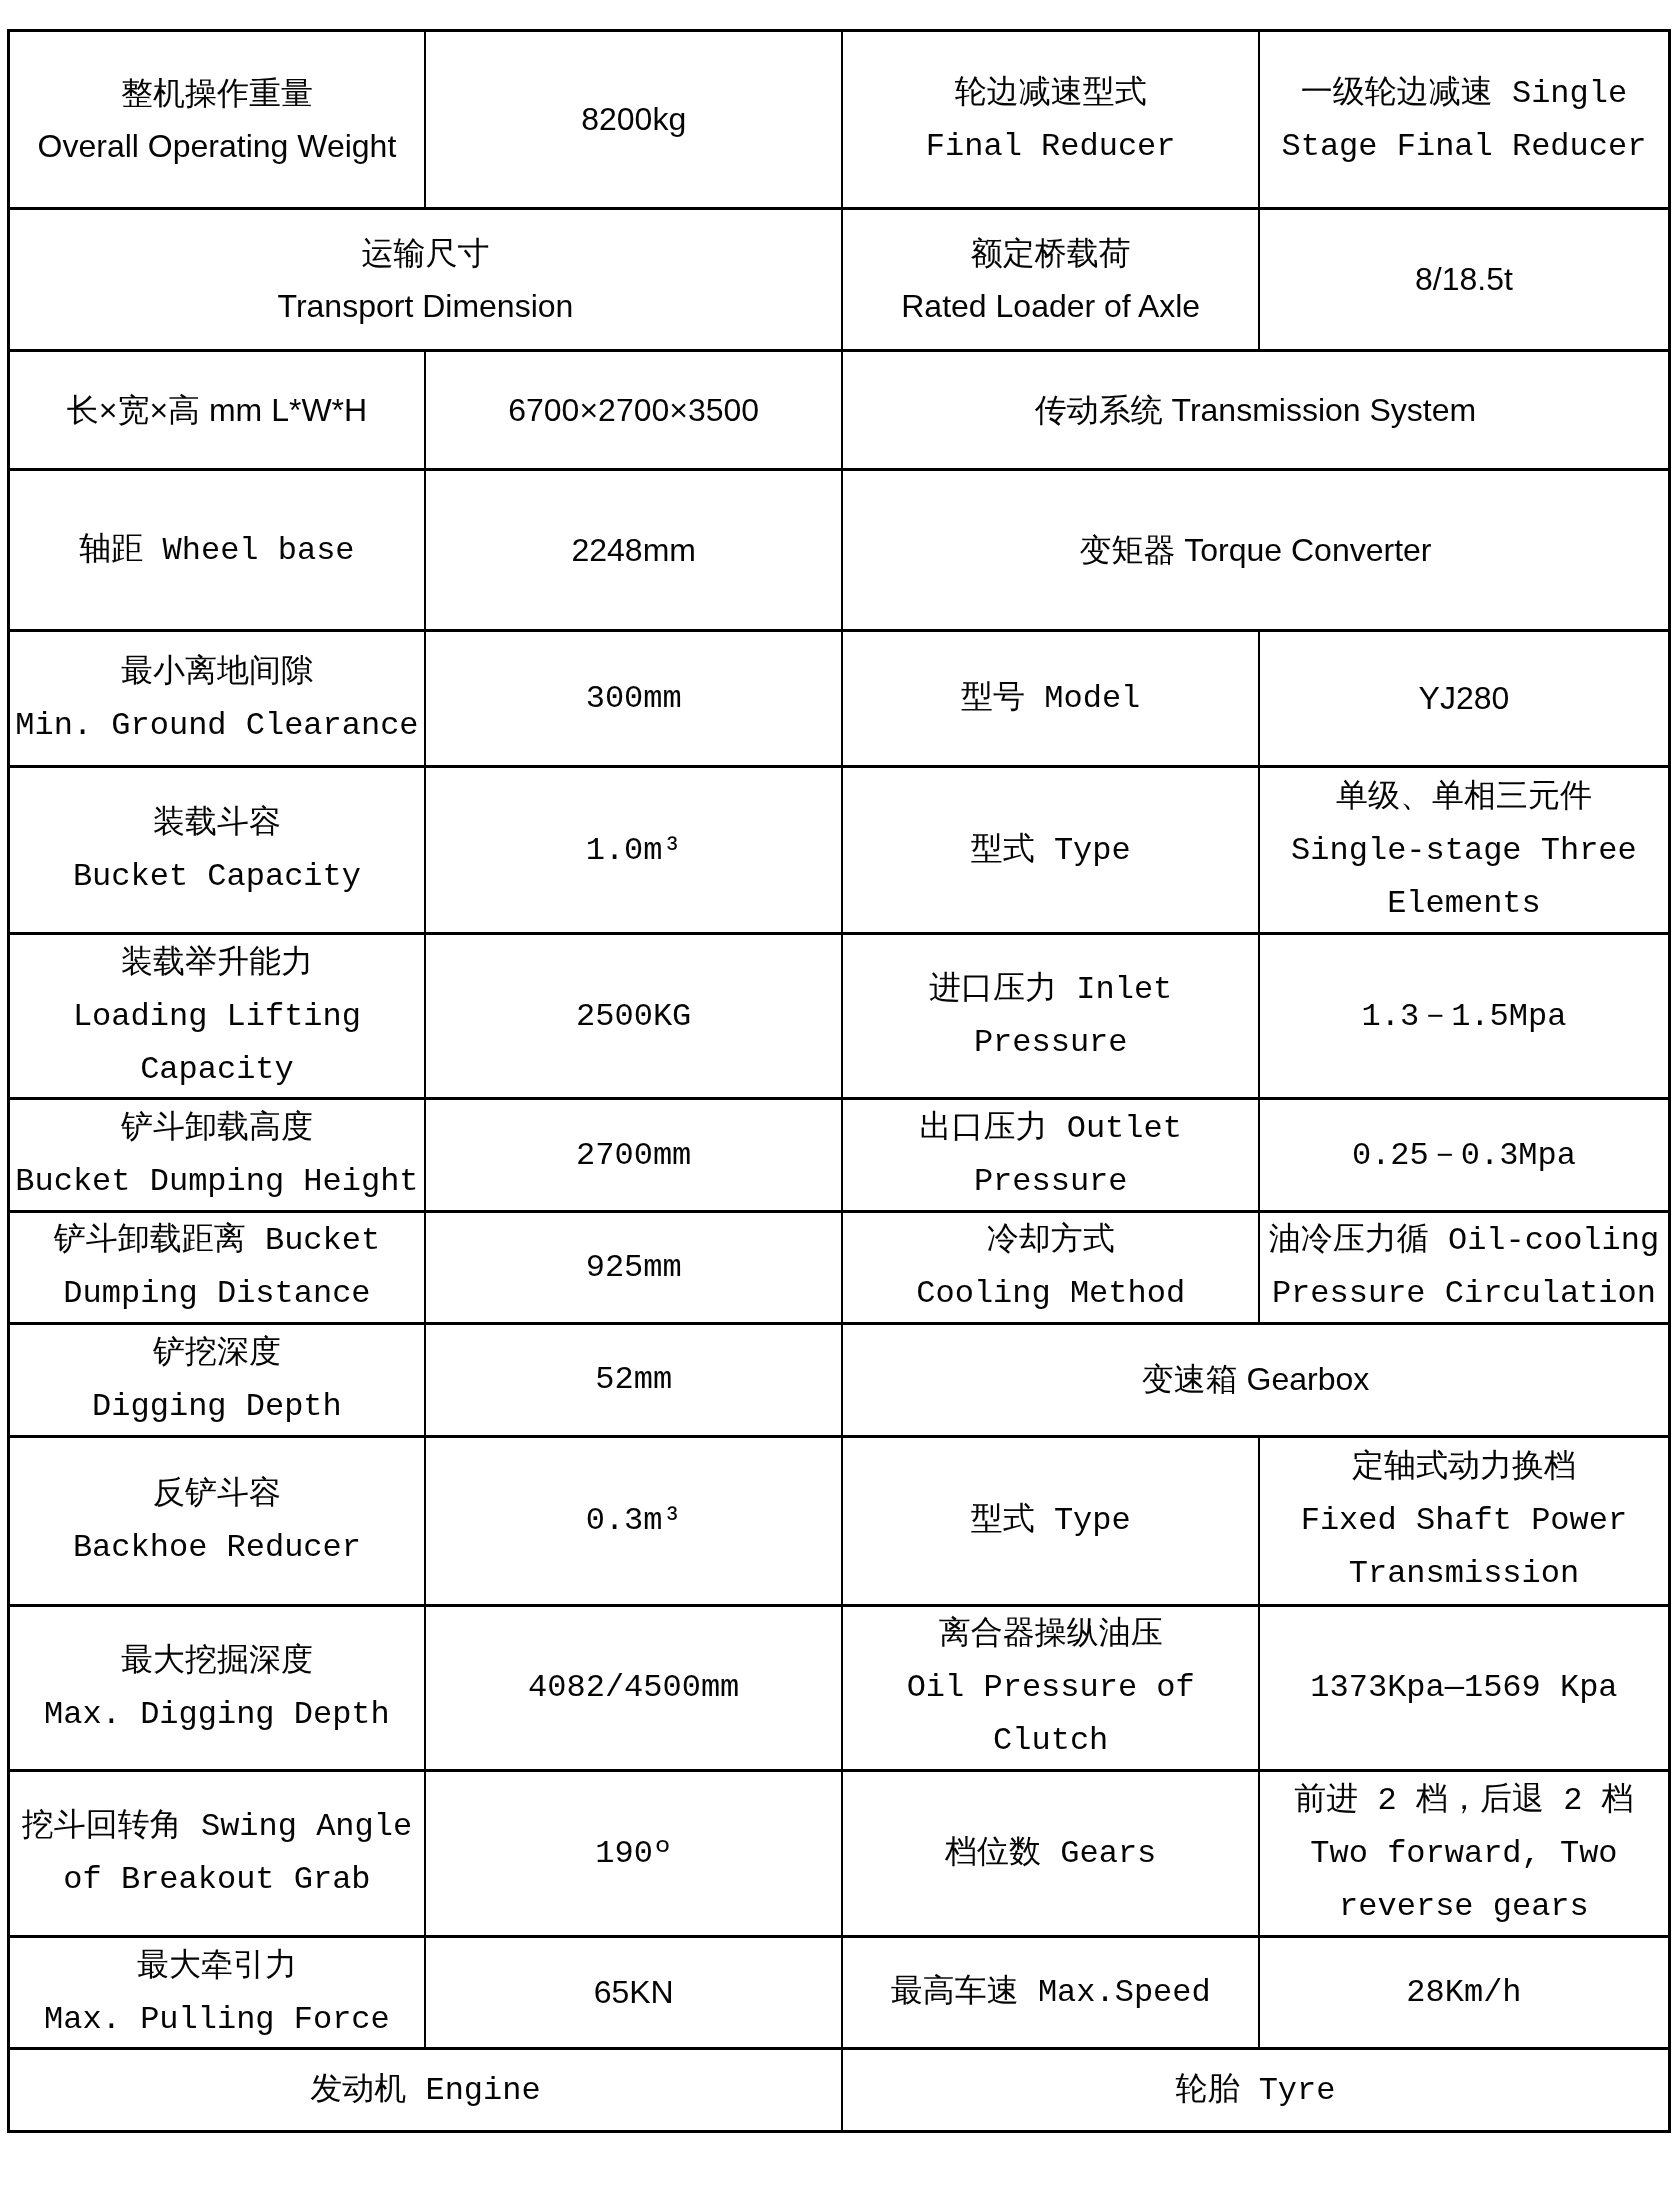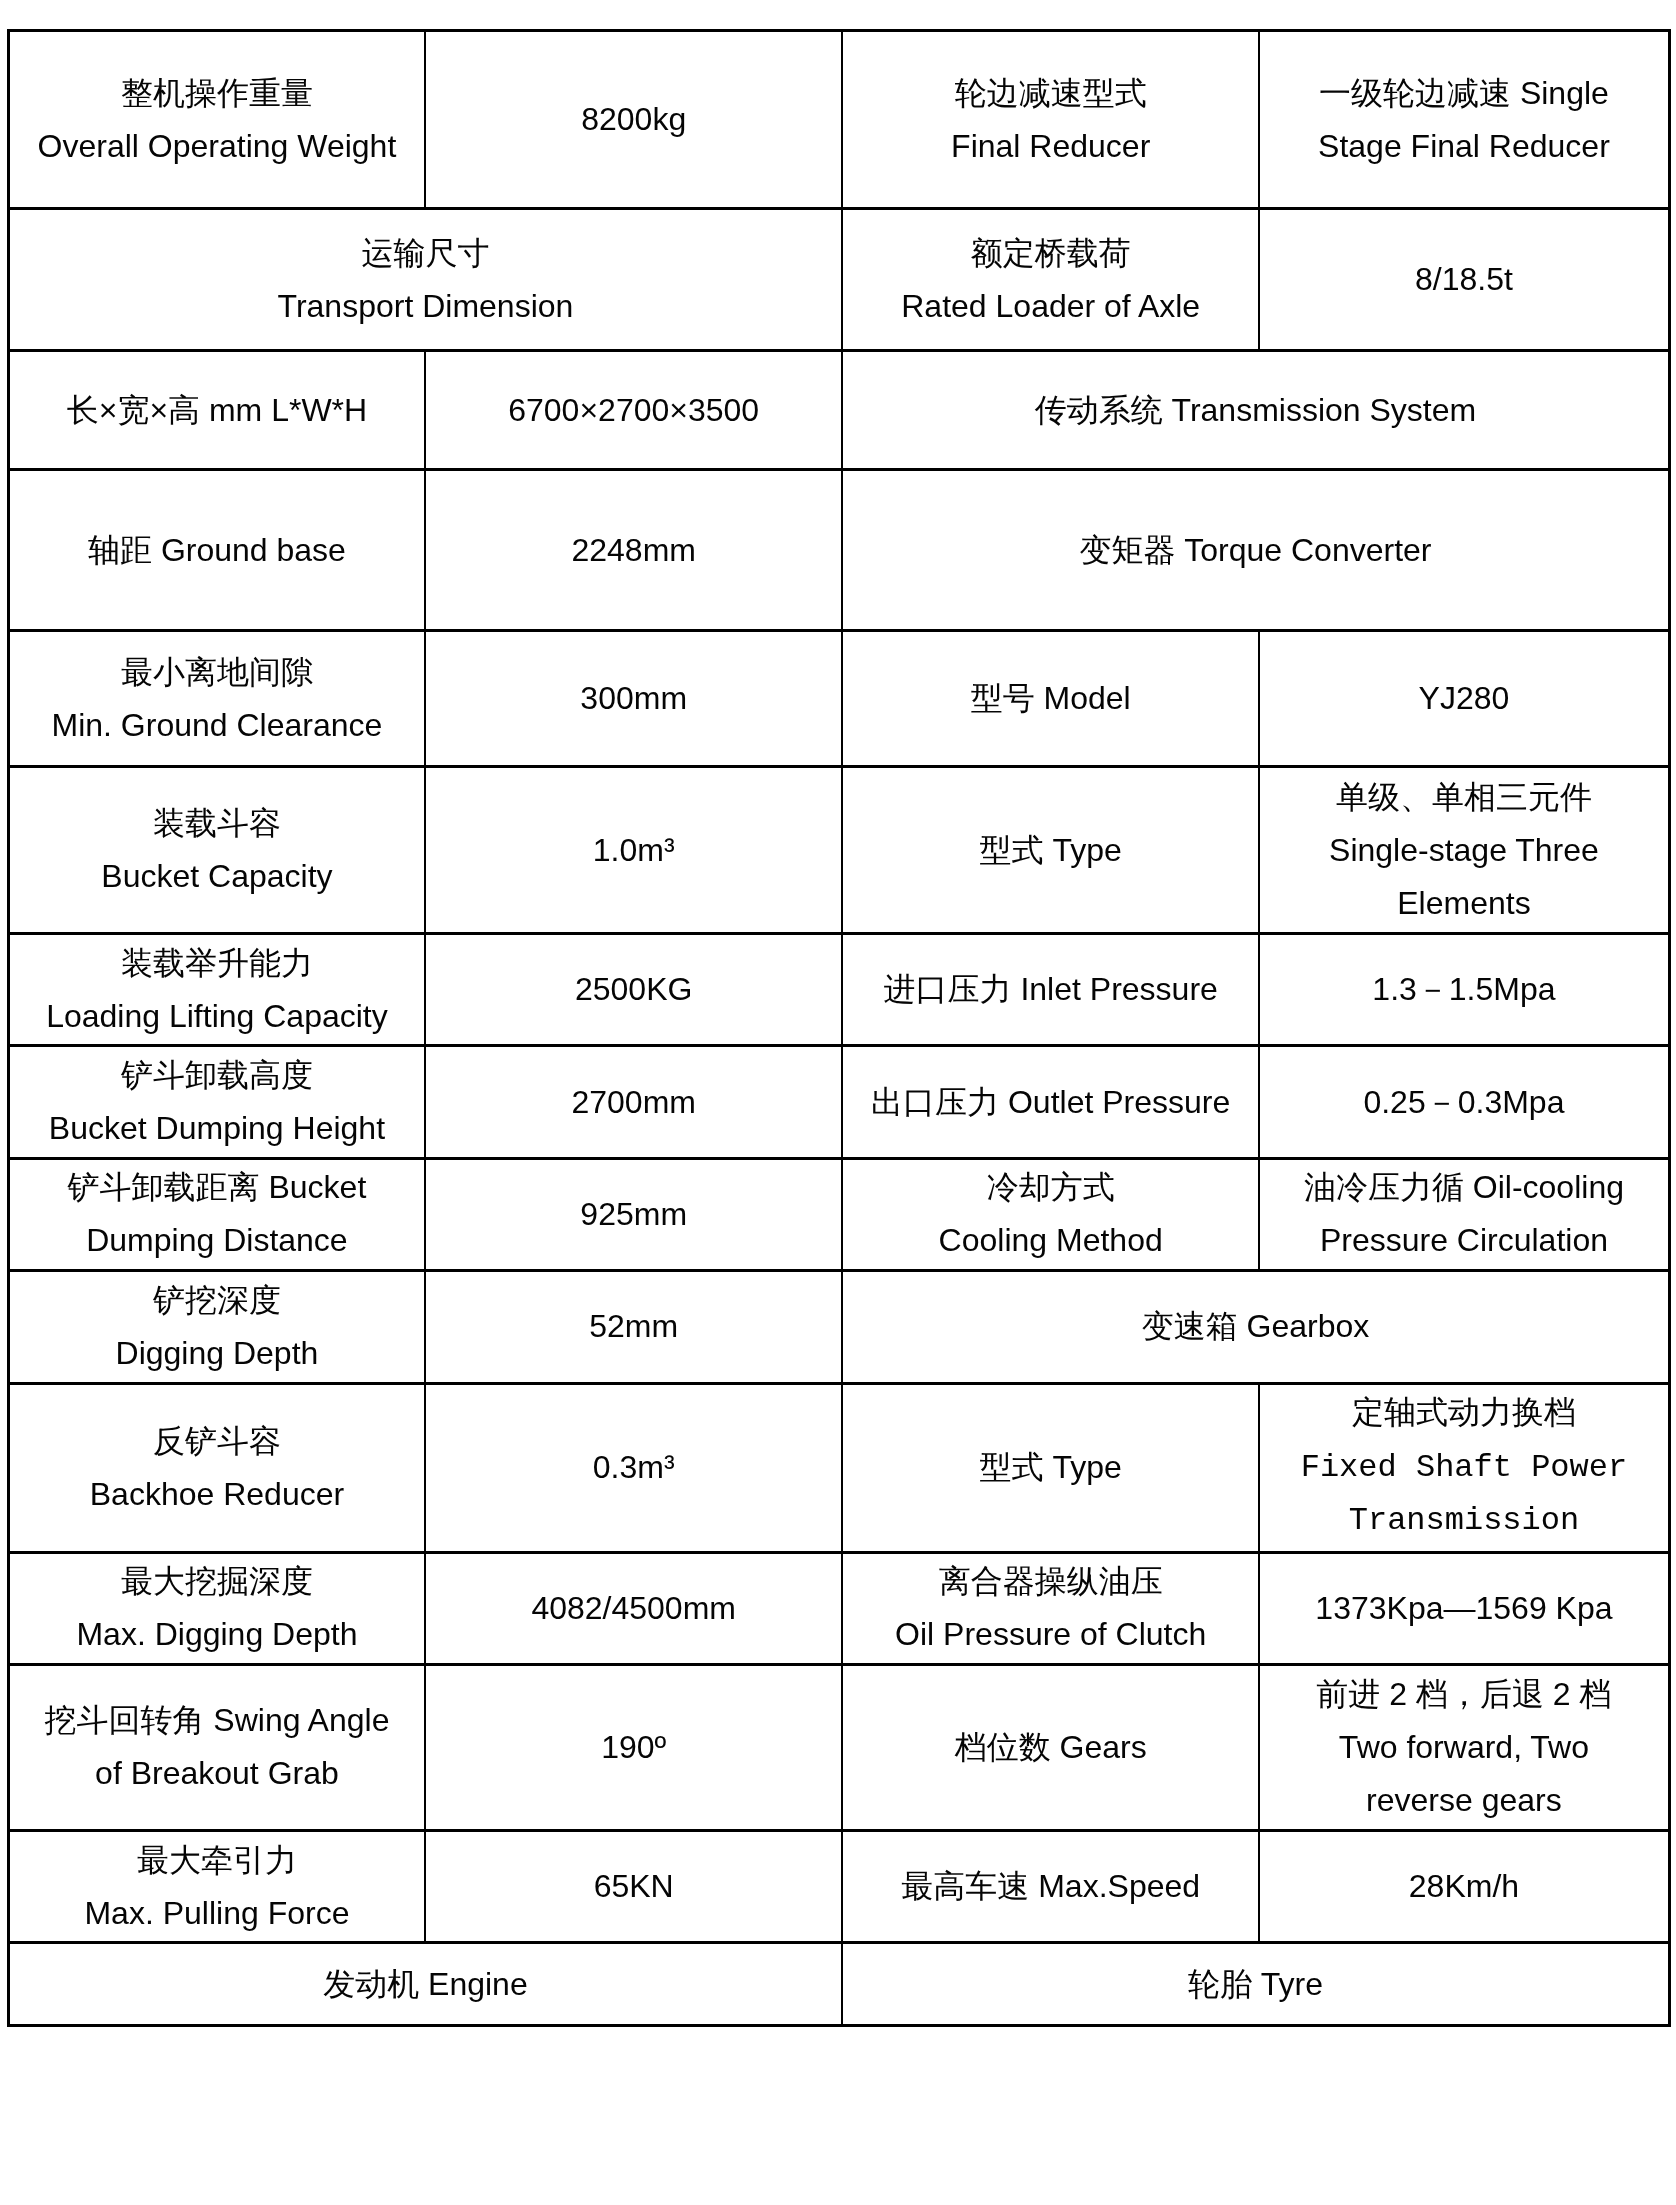--- a/index.html
+++ b/index.html
@@ -29,21 +29,21 @@
     border-bottom-width: 3.3px;
     text-align: center;
     vertical-align: middle;
     padding: 1.7px 5px;
     font-size: 32px;
     line-height: 53px;
     white-space: pre-line;
     overflow: hidden;
     color: #050505;
   }
-  .serif { font-family: Liberation Sans, sans-serif; }
+  .serif { font-family: Liberation Mono, monospace; }
   .sans  { font-family: "Liberation Sans", sans-serif; }
   .mono  { font-family: "Liberation Mono", monospace; text-align: center; }
 </style>
 </head>
 <body>
 
 <table class="spec">
   <colgroup>
     <col style="width:417px">
       <col style="width:417px">
@@ -66,21 +66,21 @@
       <td class="sans">额定桥载荷
 Rated Loader of Axle</td>
       <td class="sans">8/18.5t</td>
     </tr>
     <tr style="height:119px">
       <td class="sans">长×宽×高 mm L*W*H</td>
       <td class="sans">6700×2700×3500</td>
       <td class="sans" colspan="2">传动系统 Transmission System</td>
     </tr>
     <tr style="height:161px">
-      <td class="serif">轴距  Ground base</td>
+      <td class="serif">轴距  Wheel base</td>
       <td class="sans">2248mm</td>
       <td class="sans" colspan="2">变矩器 Torque Converter</td>
     </tr>
     <tr style="height:136px">
       <td class="serif">最小离地间隙
 Min. Ground Clearance</td>
       <td class="serif">300mm</td>
       <td class="serif">型号 Model</td>
       <td class="sans">YJ280</td>
     </tr>

